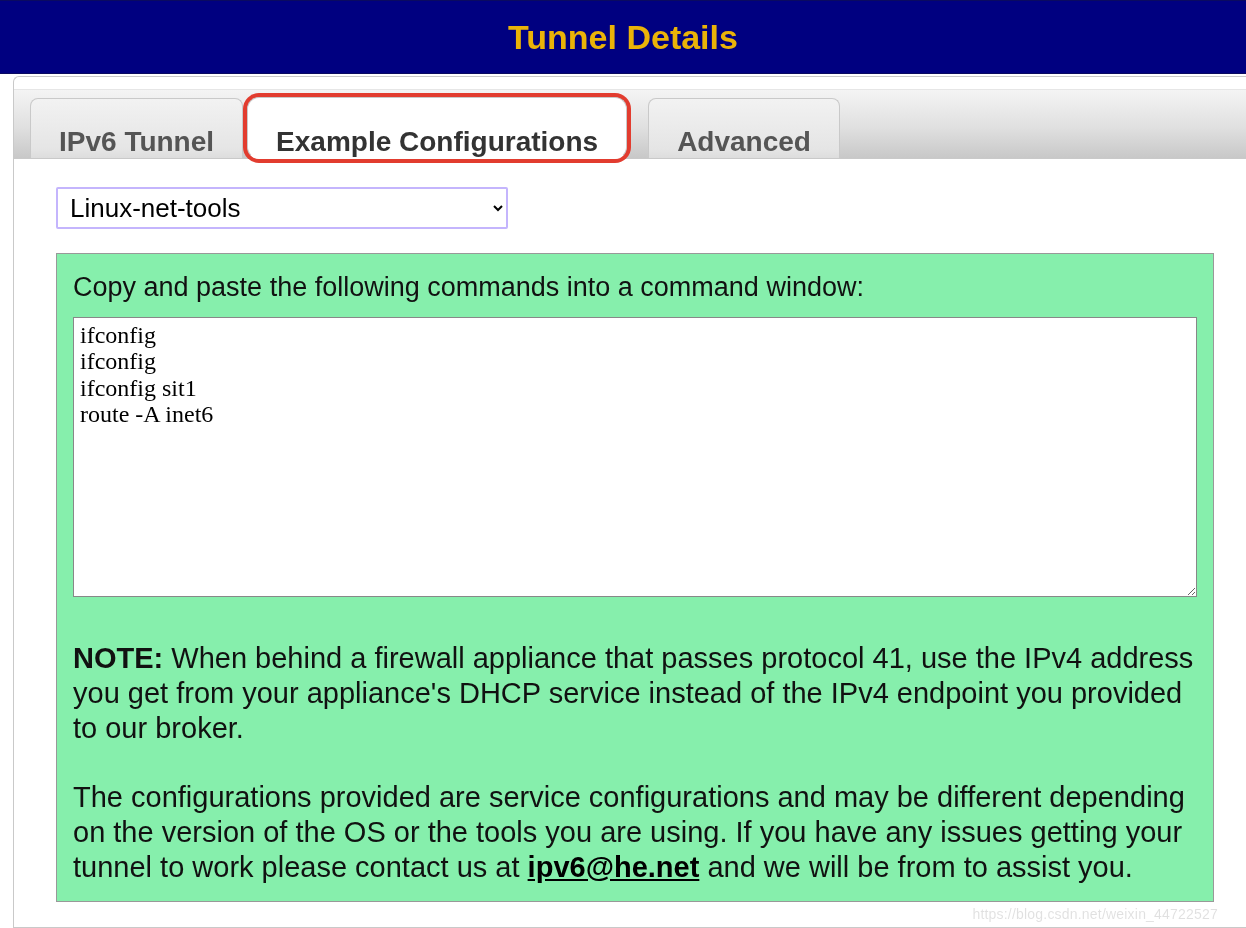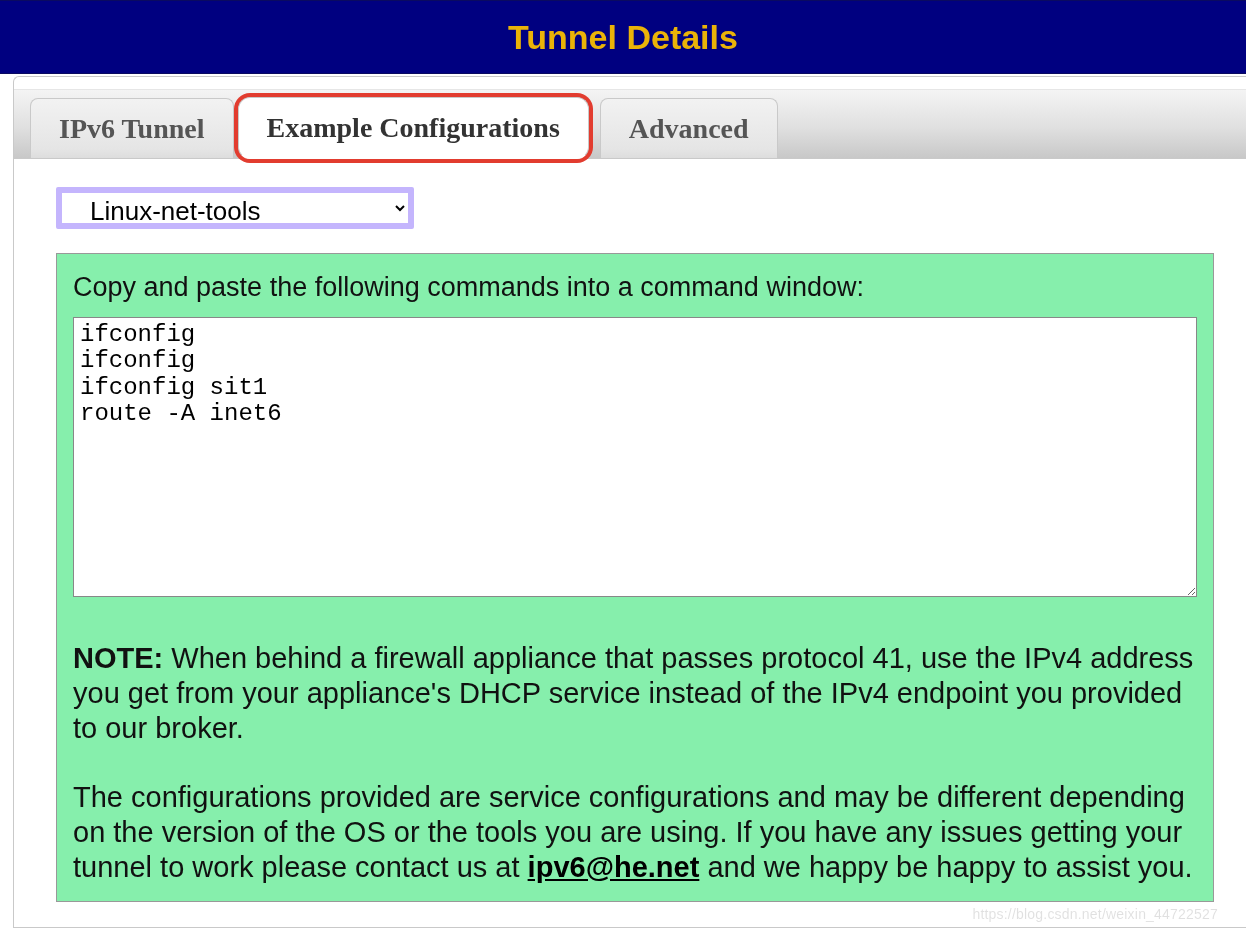--- a/index.html
+++ b/index.html
@@ -45,79 +45,78 @@
     border-bottom: 1px solid #c9c9c9;
     display: flex;
     align-items: flex-end;
     padding-left: 16px;
     gap: 0;
   }
   .tab {
     height: 60px;
     padding: 0 28px;
     display: flex;
-    align-items: center;
+    align-items: flex-end;
     font-size: 28px;
     font-weight: bold;
     color: #555;
     border: 1px solid #c9c9c9;
     border-bottom: none;
     border-top-left-radius: 8px;
     border-top-right-radius: 8px;
     margin-right: -1px;
     background: linear-gradient(#f6f6f6, #e8e8e8);
     cursor: pointer;
     box-sizing: border-box;
-    font-family: Liberation Serif, serif;
   }
   .tab.inactive {
     background: linear-gradient(#f2f2f2 0%, #e5e5e5 85%, #ddd 100%);
   }
   .tab.active {
     background: #fff;
     color: #333;
     height: 62px;
     margin-bottom: -1px;
     border-bottom: 1px solid #fff;
     box-shadow: 0 0 0 4px #e23c2f;
     border-radius: 12px;
     position: relative;
     z-index: 2;
     margin-left: 5px;
-    margin-right: 11px;
+    margin-right: 21px;
   }
   .tabbody {
     padding: 28px 32px 0 42px;
   }
   .os-select {
     font-size: 26px;
     height: 42px;
-    width: 358px;
-    padding: 2px 24px;
-    border: 6px solid #c4b5fd;
+    width: 452px;
+    padding: 2px 8px;
+    border: 2px solid #c4b5fd;
     border-radius: 2px;
     background: #fff;
   }
   .configbox {
     margin-top: 24px;
     border: 1px solid #999;
     background: #86efac;
     padding: 10px 16px 16px 16px;
   }
   .instr {
     font-size: 27px;
     color: #111;
     margin: 8px 0 14px 0;
   }
   .codebox {
     width: 100%;
     height: 280px;
     background: #fff;
     border: 1px solid #888;
-    font-family: Liberation Mono, monospace;
+    font-family: Liberation Serif, serif;
     font-size: 24px;
     line-height: 1.1;
     resize: both;
     padding: 4px 6px;
     box-sizing: border-box;
     white-space: pre;
     overflow: hidden;
     letter-spacing: 0;
   }
   .note {
@@ -171,20 +170,20 @@
         <div class="instr">Copy and paste the following commands into a command window:</div>
 
         <textarea class="codebox" spellcheck="false" style="">ifconfig 
 ifconfig  
 ifconfig sit1 
 route -A inet6 </textarea>
 
         <div class="note">
           <span class="bold">NOTE:</span><span> When behind a firewall appliance that passes protocol 41, use the IPv4 address you get from your appliance's DHCP service instead of the IPv4 endpoint you provided to our broker.</span>
           <br><br>
-          <span>The configurations provided are service configurations and may be different depending on the version of the OS or the tools you are using. If you have any issues getting your tunnel to work please contact us at </span><a href="#">ipv6@he.net</a><span> and we happy be happy to assist you.</span>
+          <span>The configurations provided are service configurations and may be different depending on the version of the OS or the tools you are using. If you have any issues getting your tunnel to work please contact us at </span><a href="#">ipv6@he.net</a><span> and we will be from to assist you.</span>
         </div>
       </div>
     </div>
   </div>
 
   <div class="watermark">https://blog.csdn.net/weixin_44722527</div>
 </div>
 
 </body></html>

